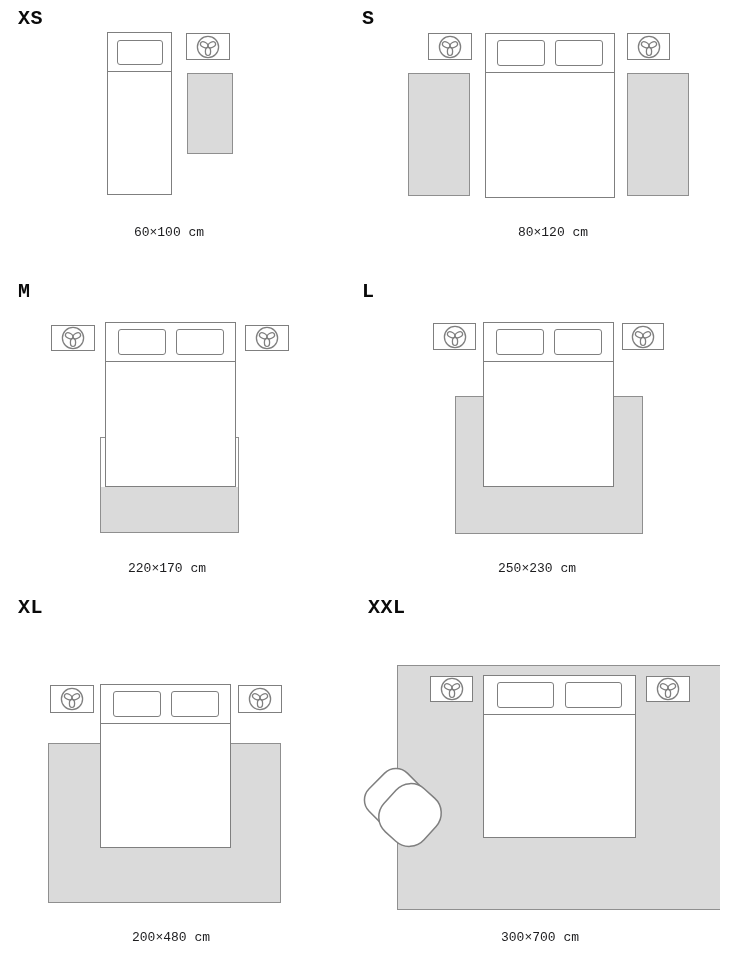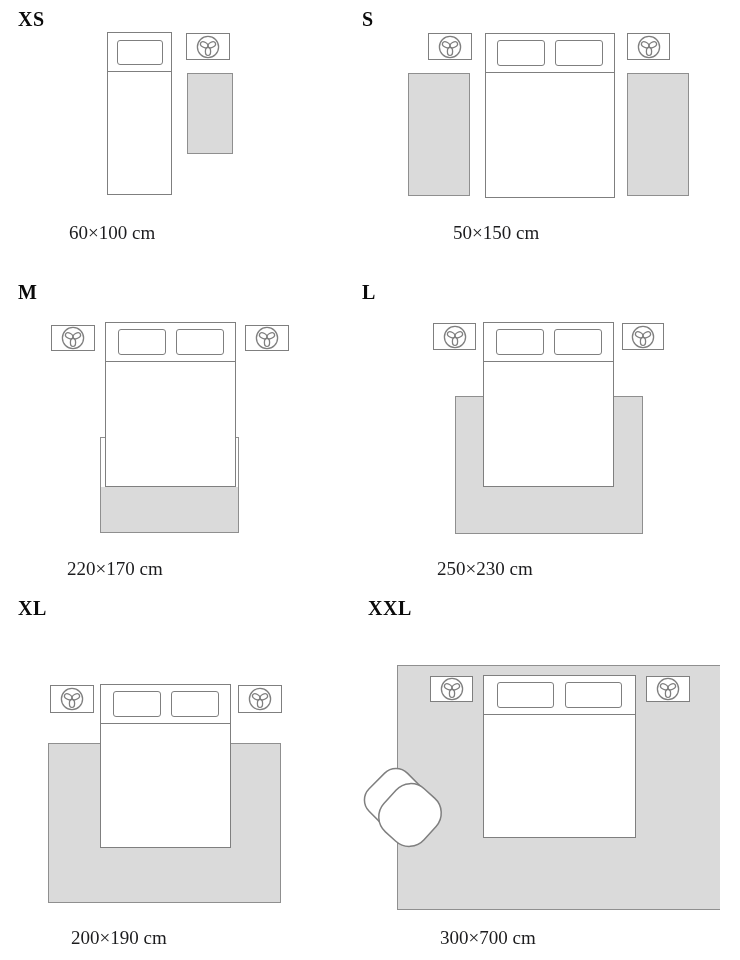--- a/index.html
+++ b/index.html
@@ -6,29 +6,29 @@
     --rug-fill:#dadada;
     --rug-border:#8f8f8f;
     --outline:#7f7f7f;
     --label-color:#0a0a0a;
     --dim-color:#1c1c1e;
     --bg:#ffffff;
   }
   html,body{margin:0;padding:0;background:var(--bg);}
   .page{
     position:relative;width:720px;height:960px;background:var(--bg);
-    font-family:Liberation Serif, serif;overflow:hidden;
+    font-family:Liberation Mono, monospace;overflow:hidden;
   }
   .panel{position:absolute;}
   .size-label{
     position:absolute;font-size:20px;font-weight:bold;color:var(--label-color);
     letter-spacing:.5px;line-height:20px;
   }
   .dim-label{
-    position:absolute;width:200px;font-size:19px;
+    position:absolute;width:200px;text-align:center;font-size:13px;
     color:var(--dim-color);line-height:22px;
   }
   .bed{
     position:absolute;background:#fff;border:1.5px solid var(--outline);
     box-sizing:border-box;z-index:2;
   }
   .bed-head{
     height:39px;border-bottom:1.5px solid var(--outline);
     display:flex;align-items:center;justify-content:center;gap:10px;
     box-sizing:border-box;
@@ -98,21 +98,21 @@
     </div>
     <div class="nightstand" style="left:267px;top:33px;width:43px">
       <svg class="plant-icon" width="24" height="24" viewBox="0 0 24 24">
         <circle cx="12" cy="12" r="10.6"></circle>
         <ellipse cx="12" cy="16.4" rx="2.6" ry="4"></ellipse>
         <ellipse cx="12" cy="16.4" rx="2.6" ry="4" transform="rotate(120 12 12)"></ellipse>
         <ellipse cx="12" cy="16.4" rx="2.6" ry="4" transform="rotate(240 12 12)"></ellipse>
       </svg>
     </div>
     <div class="rug" style="left:267px;top:73px;width:62px;height:123px"></div>
-    <div class="dim-label" style="left:93px;top:222px">50×150 cm</div>
+    <div class="dim-label" style="left:93px;top:222px">80×120 cm</div>
   </div>
 
   <div class="panel" style="left:0;top:270px;width:360px;height:320px">
     <div class="size-label" style="left:18px;top:12px">M</div>
     <div class="nightstand" style="left:51px;top:55px;height:26px">
       <svg class="plant-icon" width="24" height="24" viewBox="0 0 24 24">
         <circle cx="12" cy="12" r="10.6"></circle>
         <ellipse cx="12" cy="16.4" rx="2.6" ry="4"></ellipse>
         <ellipse cx="12" cy="16.4" rx="2.6" ry="4" transform="rotate(120 12 12)"></ellipse>
         <ellipse cx="12" cy="16.4" rx="2.6" ry="4" transform="rotate(240 12 12)"></ellipse>
@@ -184,21 +184,21 @@
     </div>
     <div class="nightstand" style="left:238px;top:95px;height:28px">
       <svg class="plant-icon" width="24" height="24" viewBox="0 0 24 24">
         <circle cx="12" cy="12" r="10.6"></circle>
         <ellipse cx="12" cy="16.4" rx="2.6" ry="4"></ellipse>
         <ellipse cx="12" cy="16.4" rx="2.6" ry="4" transform="rotate(120 12 12)"></ellipse>
         <ellipse cx="12" cy="16.4" rx="2.6" ry="4" transform="rotate(240 12 12)"></ellipse>
       </svg>
     </div>
     <div class="rug" style="left:48px;top:153px;width:233px;height:160px"></div>
-    <div class="dim-label" style="left:71px;top:337px">200×190 cm</div>
+    <div class="dim-label" style="left:71px;top:337px">200×480 cm</div>
   </div>
 
   <div class="panel" style="left:360px;top:590px;width:380px;height:370px">
     <div class="size-label" style="left:8px;top:8px">XXL</div>
     <div class="rug" style="left:37px;top:75px;width:326px;height:245px"></div>
     <div class="nightstand" style="left:70px;top:86px;width:43px;height:26px">
       <svg class="plant-icon" width="24" height="24" viewBox="0 0 24 24">
         <circle cx="12" cy="12" r="10.6"></circle>
         <ellipse cx="12" cy="16.4" rx="2.6" ry="4"></ellipse>
         <ellipse cx="12" cy="16.4" rx="2.6" ry="4" transform="rotate(120 12 12)"></ellipse>

